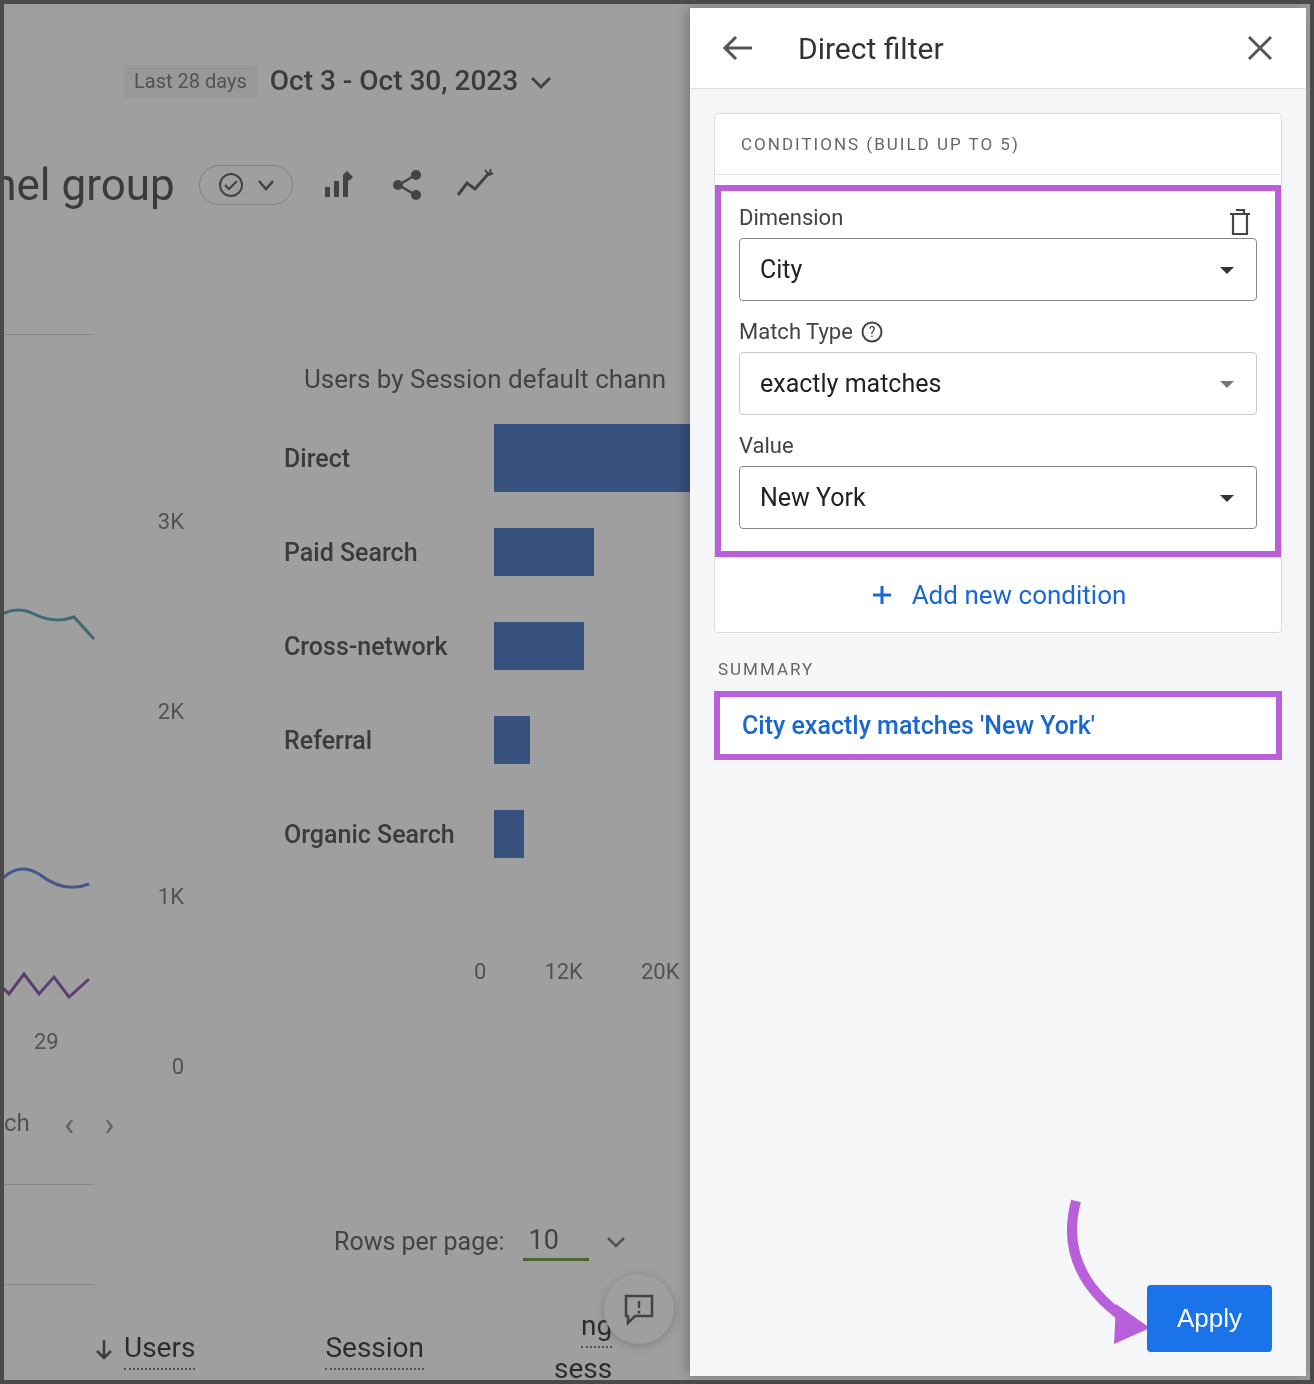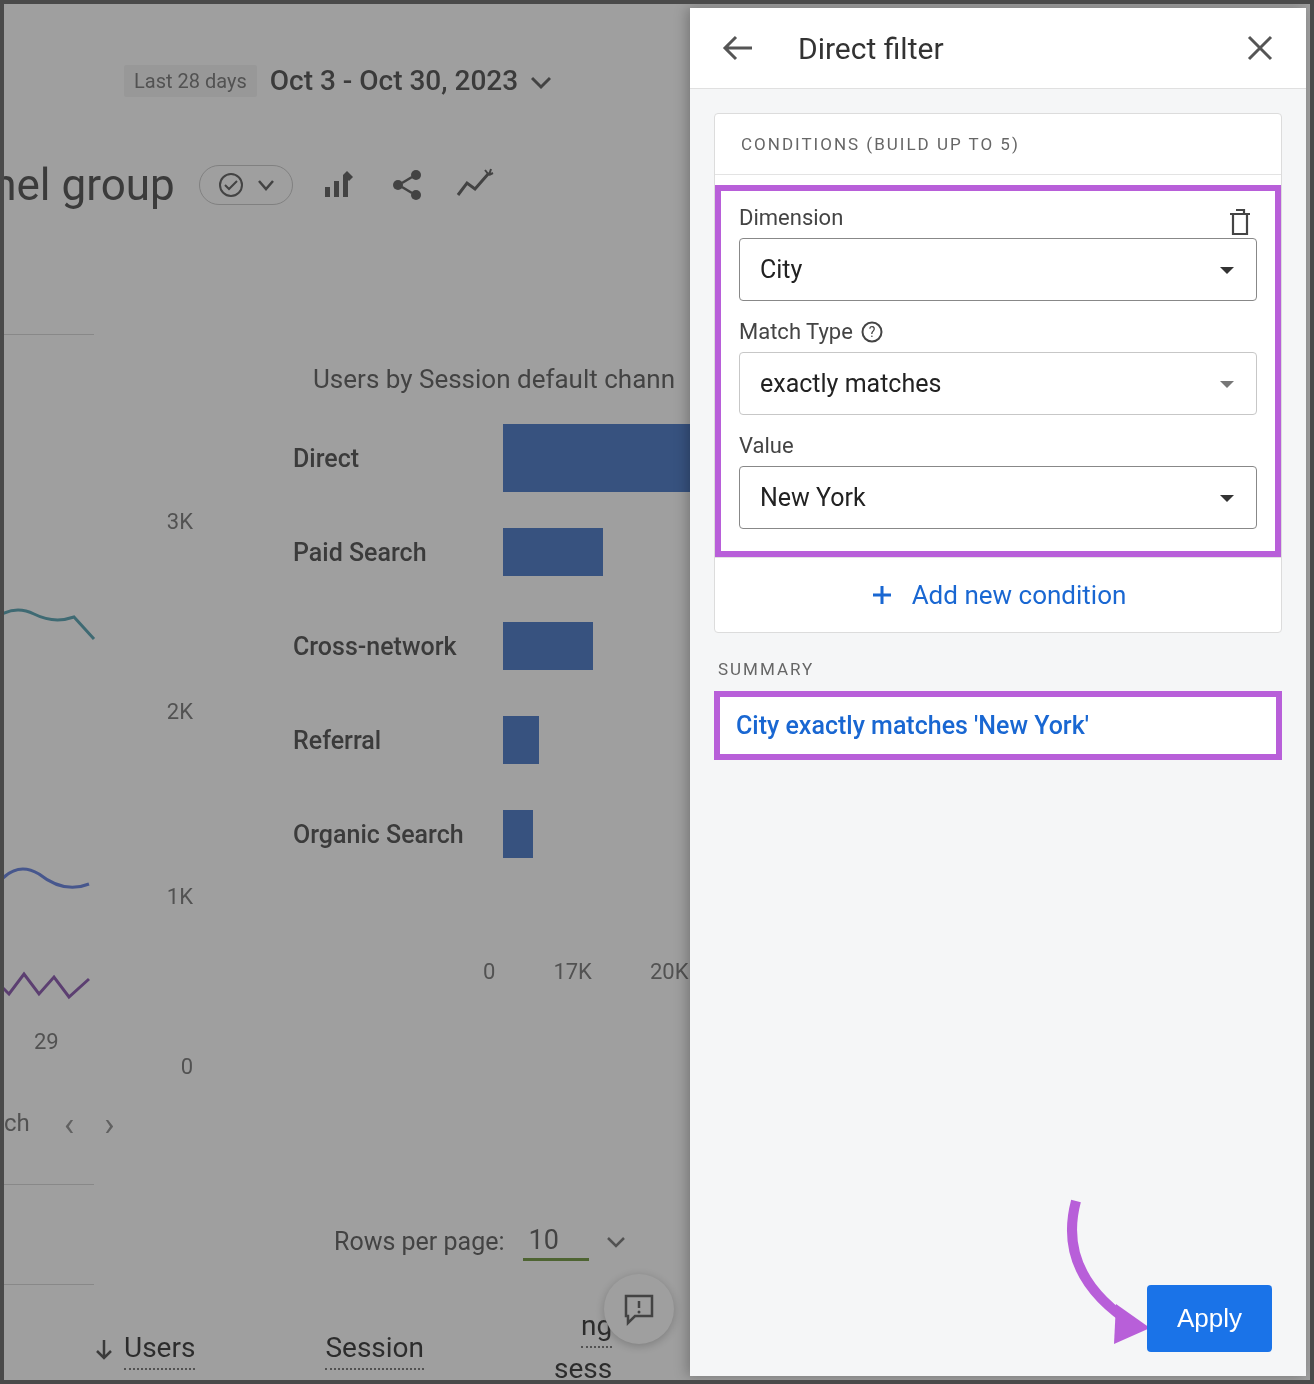--- a/index.html
+++ b/index.html
@@ -27,21 +27,21 @@
   }
   .bg-inner { position: relative; width: 700px; height: 100%; }
   .date-row { position:absolute; top:60px; left:120px; display:flex; align-items:center; gap:13px; font-size:24px; }
   .date-chip { background:#f0f0f0; padding:4px 10px; color:#555; font-size:20px; border-radius:2px; }
   .date-main { font-weight:500; color:#222; font-size:28px;text-align:center; }
   .caret-down { display:inline-block; margin-left:6px; }
   .title-row { position:absolute; top:155px; left:-60px; display:flex; align-items:center; gap:24px; }
   .title-text { font-size:44px; color:#222; }
   .pill { border:1px solid #bbb; border-radius:40px; padding:6px 18px; display:flex; align-items:center; gap:14px; }
   .icon-btn { width:44px; height:44px; display:flex; align-items:center; justify-content:center; }
-  .chart-wrap { position:absolute; top:380px; left:9px; width:700px; height:560px; }
+  .chart-wrap { position:absolute; top:380px; left:0; width:700px; height:560px; }
   .chart-title { position:absolute; top:-20px; left:300px; font-size:26px; color:#333; }
   .y-axis { position:absolute; left:130px; top:40px; bottom:40px; width:50px; }
   .y-tick { position:absolute; right:0; font-size:22px; color:#555; text-align:right; width:50px; }
   .bars { position:absolute; left:490px; top:50px; }
   .bar-row { display:flex; align-items:center; margin-bottom:46px; height:48px; }
   .bar-label { position:absolute; left:-210px; width:200px; text-align:left; font-size:25px; color:#222; font-weight:500; }
   .bar-rect { background:#1a56b8; height:48px; }
   .x-axis { position:absolute; bottom:-40px; left:470px; display:flex; gap:58px; font-size:22px; color:#555; }
   .lines-svg { position:absolute; left:-10px; top:595px; }
   .rows-per-page { position:absolute; top:1218px; left:330px; font-size:25px; color:#333; display:flex; align-items:center; gap:18px; }
@@ -80,21 +80,21 @@
     border:6px solid #b85fd9; margin:10px 0 0 0;
     padding:14px 18px 18px 18px;
   }
   .field-row-top { display:flex; justify-content:space-between; align-items:center; }
   .field-label { font-size:22px; color:#444; margin-bottom:8px; display:flex; align-items:center; gap:8px; }
   .del-btn { width:30px; height:30px; }
   .dd { border:1px solid #888; border-radius:4px; padding:16px 20px; font-size:25px; color:#222; display:flex; justify-content:space-between; align-items:center; margin-bottom:18px; }
   .dd-grey { border-color:#c7c7c7; }
   .add-cond { display:flex; justify-content:center; gap:18px; padding:22px; color:#1967d2; font-size:26px; align-items:center; border-top:1px solid #e3e3e3; }
   .summary-label { padding:26px 4px 12px 4px; font-size:17px; letter-spacing:2px; color:#666; }
-  .summary-box { border:6px solid #b85fd9; background:#fff; padding:14px 16px; color:#1967d2; font-size:25px; font-weight:500; }
+  .summary-box { border:6px solid #b85fd9; background:#fff; padding:14px 22px; color:#1967d2; font-size:25px; font-weight:500; }
 
   .apply-btn { position:absolute; right:34px; bottom:24px; background:#1a73e8; color:#fff; border:none; border-radius:4px; padding:18px 30px; font-size:26px; z-index:12; }
   .arrow-svg { position:absolute; right:140px; bottom:30px; z-index:11; }
 
   svg { display:block; }
   .muted-scroll { position:absolute; left:694px; top:4px; width:10px; height:830px; background:#d2d2d2; z-index:3; border-radius:4px; }
 </style>
 </head>
 <body>
 
@@ -175,21 +175,21 @@
             <span class="bar-label">Referral</span>
             <div class="bar-rect" style="width:36px;"></div>
           </div>
         <div class="bar-row">
             <span class="bar-label">Organic Search</span>
             <div class="bar-rect" style="width:30px;"></div>
           </div>
       </div>
       <div class="x-axis">
         <span>0</span>
-        <span>17K</span>
+        <span>12K</span>
         <span>20K</span>
       </div>
     </div>
 
     <svg class="lines-svg" width="110" height="450">
       <path d="M0 20 Q20 5 40 15 Q60 25 80 18 L100 40" stroke="#2a8a9e" stroke-width="3" fill="none"></path>
       <path d="M0 290 Q20 260 45 275 Q70 295 95 285" stroke="#3c5fd8" stroke-width="3" fill="none"></path>
       <path d="M0 380 L15 395 L30 375 L45 395 L60 378 L75 398 L95 380" stroke="#6a2c9a" stroke-width="3" fill="none"></path>
     </svg>
 

